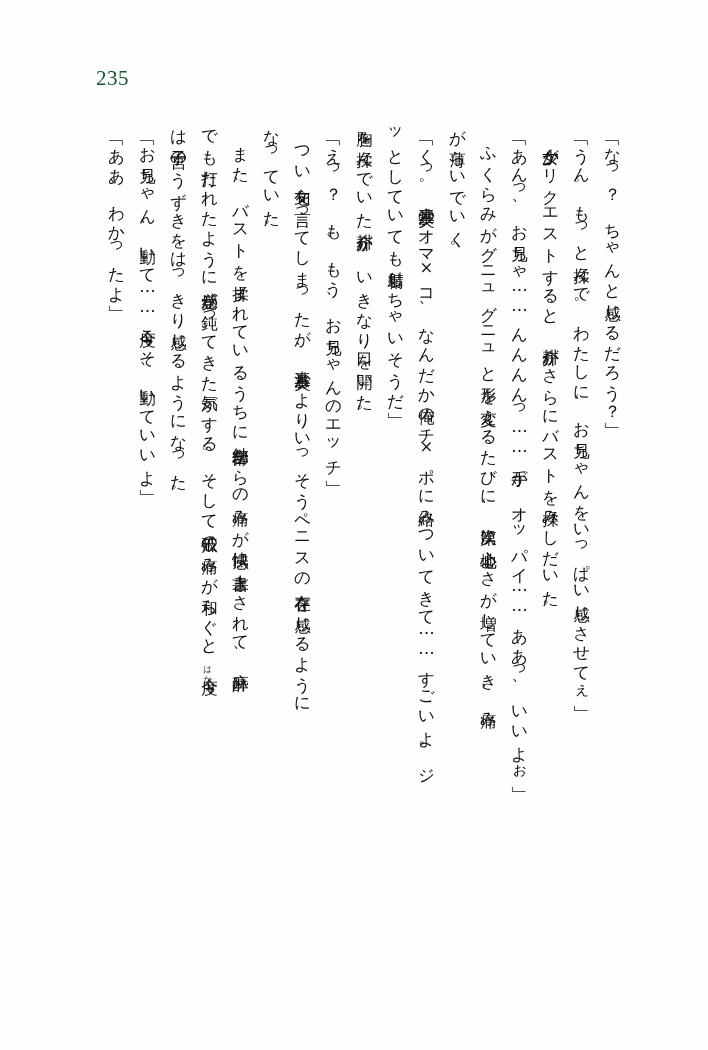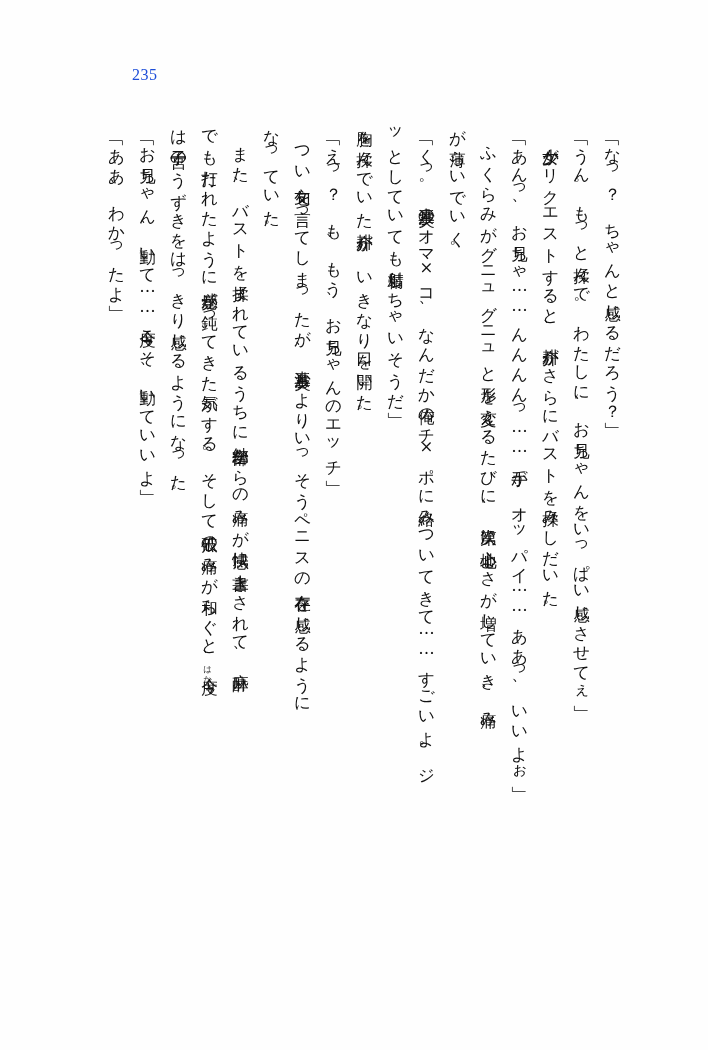--- a/index.html
+++ b/index.html
@@ -17,25 +17,24 @@
   }
   .page {
     position: absolute;
     inset: 0;
     background: #fefefe;
   }
   .page-number {
     position: absolute;
     top: 66px;
     left: 96px;
-    font-size: 16px;
+    font-size: 21px;
     font-family: "Liberation Serif", "DejaVu Serif", serif;
-    color: #1d4ed8;
+    color: #14532d;
     letter-spacing: 0.5px;
-    margin-left: 36px;
   }
   .text-body {
     position: absolute;
     top: 118px;
     left: 62px;
     width: 566px;
     height: 880px;
     display: flex;
     flex-direction: row-reverse;
     justify-content: flex-start;

